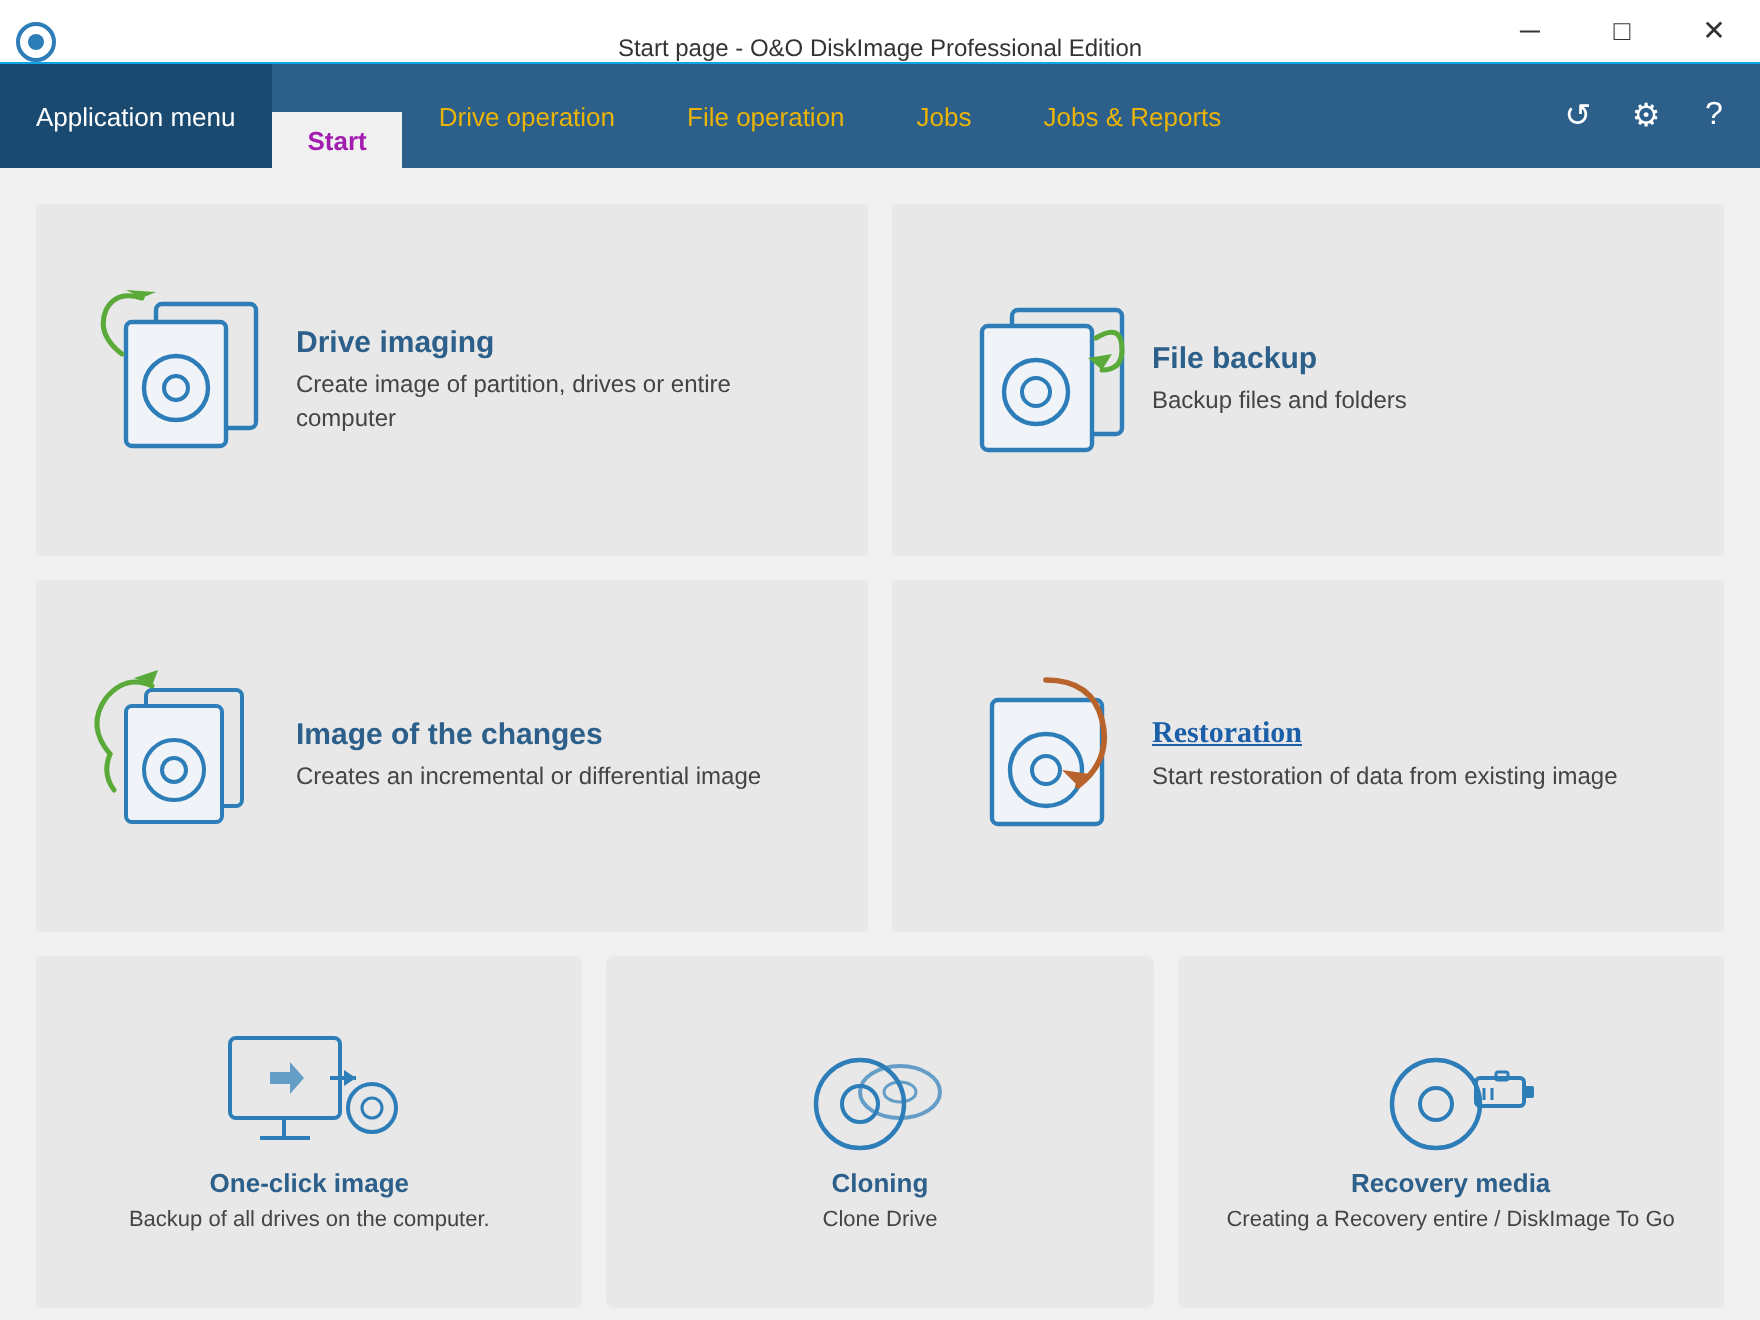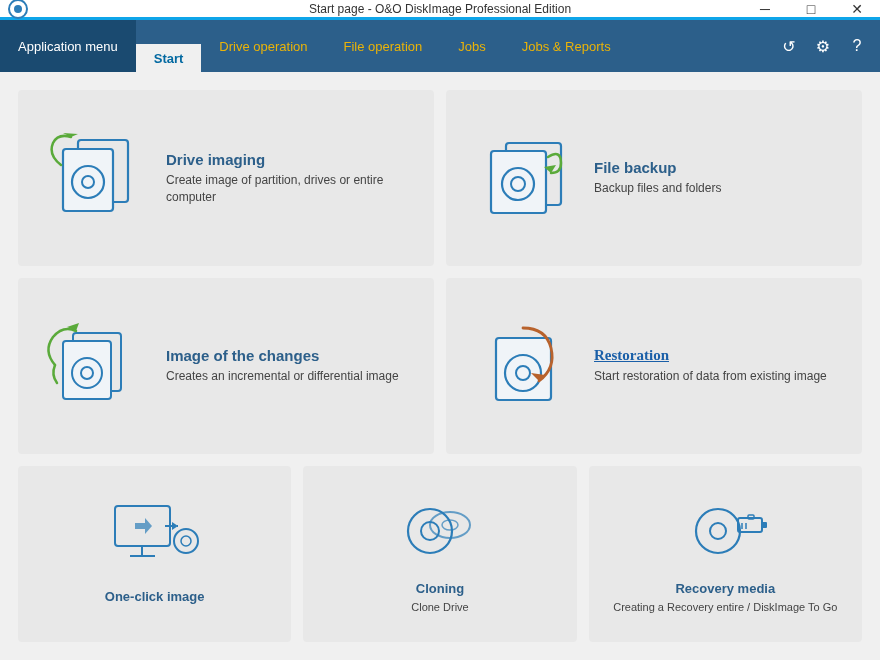--- a/index.html
+++ b/index.html
@@ -1,25 +1,25 @@
 <!DOCTYPE html>
 <html><head>
   <meta charset="utf-8">
   <style>
     * { margin: 0; padding: 0; box-sizing: border-box; }
     body { width: 880px; height: 660px; font-family: 'Segoe UI', Arial, sans-serif; background: #f0f0f0; overflow: hidden; }
 
     
     .title-bar {
-      height: 20px;
+      height: 32px;
       background: #ffffff;
       display: flex;
-      align-items: center;
+      align-items: flex-end;
       justify-content: space-between;
-      border-bottom: 3px solid #0ea5e9;
+      border-bottom: 1px solid #0ea5e9;
       user-select: none;
     }
     .title-bar-left {
       display: flex;
       align-items: center;
       padding-left: 8px;
     }
     .app-icon {
       width: 20px; height: 20px;
       margin-right: 6px;
@@ -70,21 +70,21 @@
       display: flex;
       align-items: center;
       font-size: 13px;
       cursor: pointer;
       background: transparent;
       border: none;
       white-space: nowrap;
     }
     .menu-tab.active {
       background: #f0f0f0;
-      color: #0369a1;
+      color: #a21caf;
       font-weight: 600;
       margin-top: 24px;
     }
     .menu-right {
       margin-left: auto;
       display: flex;
       align-items: center;
       padding-right: 8px;
       gap: 4px;
     }
@@ -116,21 +116,20 @@
 
     
     .card {
       background: #e8e8e8;
       border-radius: 4px;
       display: flex;
       align-items: center;
       padding: 16px 20px;
       cursor: pointer;
       flex: 1;
-      gap: 18px;
       transition: background 0.15s;
     }
     .card-text { display: flex; flex-direction: column; }
     .card-title {
       font-size: 15px;
       font-weight: 600;
       color: #2c5f8a;
       margin-bottom: 4px;
     }
     .card-title.link {
@@ -334,20 +333,21 @@
           <polygon points="68,25 62,21 62,29" fill="#2c7db8"></polygon>
 
           <circle cx="76" cy="40" r="12" fill="none" stroke="#2c7db8" stroke-width="2"></circle>
           <circle cx="76" cy="40" r="5" fill="none" stroke="#2c7db8" stroke-width="1.5"></circle>
 
           <path d="M 25 22 L 35 22 L 35 17 L 42 25 L 35 33 L 35 28 L 25 28 Z" fill="#2c7db8" opacity="0.7"></path>
         </svg>
       </div>
       <div class="card-text">
         <span class="card-title">One-click image</span>
+        <span class="card-desc">Backup of all drives on the computer.</span>
       </div>
     </div>
 
     <div class="card card-bottom">
       <div class="card-icon-sm">
         <svg viewBox="0 0 90 70" fill="none" xmlns="http://www.w3.org/2000/svg">
 
           <circle cx="35" cy="38" r="22" fill="none" stroke="#2c7db8" stroke-width="2.2"></circle>
           <circle cx="35" cy="38" r="9" fill="none" stroke="#2c7db8" stroke-width="2"></circle>
 

